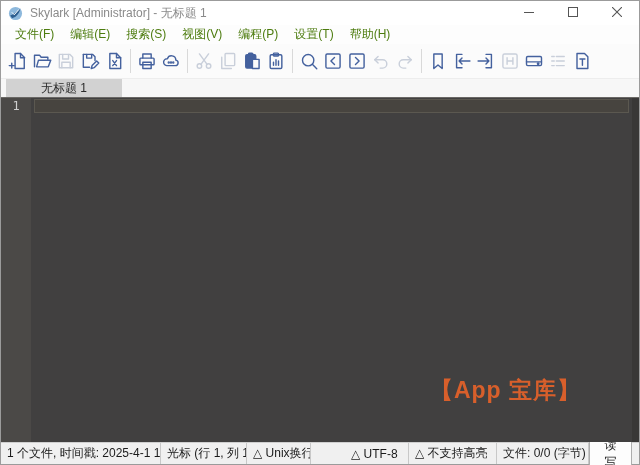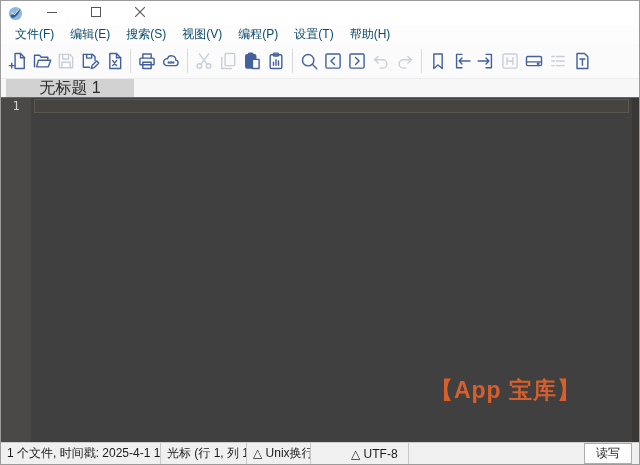--- a/index.html
+++ b/index.html
@@ -10,34 +10,34 @@
 
   
   .titlebar { height:24px; background:#ffffff; display:flex; align-items:center; flex:0 0 auto; }
   .app-icon { width:15px; height:15px; margin:0 7px 0 7px; display:flex; }
   .title-text { color:#8a8a8a; font-size:12px; flex:1 1 auto; white-space:nowrap; overflow:hidden; }
   .win-controls { display:flex; height:100%; }
   .win-btn { width:44px; height:100%; display:flex; align-items:center; justify-content:center; cursor:default; }
 
   
   .menubar { height:19px; background:#fdfdfd; display:flex; align-items:center; padding-left:6px; flex:0 0 auto; }
-  .menu-item { padding:2px 8px; color:#0c4a6e; white-space:nowrap; cursor:default; }
+  .menu-item { padding:2px 8px; color:#4d7c0f; white-space:nowrap; cursor:default; }
 
   
   .toolbar { height:35px; background:#fbfbfb; display:flex; align-items:center; padding-left:5px;
              border-bottom:1px solid #ededed; flex:0 0 auto; }
   .tb-btn { width:24px; height:30px; display:flex; align-items:center; justify-content:center;
             color:#44619e; cursor:default; }
   .tb-btn.disabled { color:#c9cfda; }
   .tb-sep { width:1px; height:24px; background:#d9d9d9; margin:0 4px; }
 
   
   .tabbar { height:18px; background:#f7f7f7; display:flex; align-items:stretch; flex:0 0 auto; }
-  .tab { width:128px; margin-left:5px; background:#d2d2d2; color:#2a2a2a; display:flex;
-         align-items:center; justify-content:center; white-space:nowrap; font-size:16px; cursor:default; }
+  .tab { width:116px; margin-left:5px; background:#d2d2d2; color:#2a2a2a; display:flex;
+         align-items:center; justify-content:center; white-space:nowrap; font-size:12px; cursor:default; }
 
   
   .editor { flex:1 1 auto; display:flex; position:relative; background:#414040; min-height:0;
             border-top:1px solid #6a6865; }
   .gutter { width:30px; background:#4b4947; color:#cfcfcf; flex:0 0 auto;
             font-family:"DejaVu Sans Mono","Liberation Mono",monospace; font-size:12px;
             padding-top:1px; text-align:center; }
   .text-area { flex:1 1 auto; position:relative; }
   .current-line { position:absolute; left:3px; right:10px; top:1px; height:14px;
                   background:#47443f; border:1px solid #5b5850; }
@@ -60,20 +60,21 @@
 <div class="window">
 
   <div class="titlebar">
     <span class="app-icon" id="app-icon">
         <svg width="15" height="15" viewBox="0 0 24 24">
           <circle cx="12" cy="12" r="10.5" fill="#8db8dc"></circle>
           <path d="M3.5 15c5-1 10-5.5 16.5-11-2.5 9.5-8 14.5-13.5 15.5z" fill="#2e5f90"></path>
           <path d="M6.5 10.5l3.5 3.5 7-8" stroke="#fff" stroke-width="1.6" fill="none" stroke-linecap="round" stroke-linejoin="round"></path>
         </svg>
       </span>
+    <span class="title-text">Skylark [Administrator] - 无标题 1</span>
     <div class="win-controls" id="win-controls">
         <div class="win-btn">
           <span><svg width="10" height="10" viewBox="0 0 10 10">
               <path d="M0 5.5h10" stroke="#555" stroke-width="1"></path>
             </svg></span>
         </div>
         <div class="win-btn">
           <span><svg width="10" height="10" viewBox="0 0 10 10">
               <rect x="0.5" y="0.5" width="9" height="9" fill="none" stroke="#555" stroke-width="1"></rect>
             </svg></span>
@@ -313,18 +314,20 @@
     <div class="vscroll"></div>
     <div class="watermark" id="watermark" style="color: rgb(216, 95, 43); margin-left: 12px;">【App 宝库】</div>
   </div>
 
   <div class="statusbar">
     <span id="status-segs" style="display:flex;height:100%;">
         <span class="st-seg" style="width: 160px;">1 个文件, 时间戳: 2025-4-1 14:09</span>
         <span class="st-seg" style="width: 86px;">光标 (行 1, 列 1)</span>
         <span class="st-seg" style="width: 64px;">△ Unix换行符 (\n</span>
         <span class="st-seg" style="width: 98px; padding-left: 40px;">△ UTF-8</span>
+        <span class="st-seg" style="width: 88px;">△ 不支持高亮</span>
+        <span class="st-seg" style="width: 92px;">文件: 0/0 (字节)</span>
       </span>
     <span class="st-spacer"></span>
     <button class="mode-btn">读写</button>
   </div>
 
 </div>
 
 </body></html>

